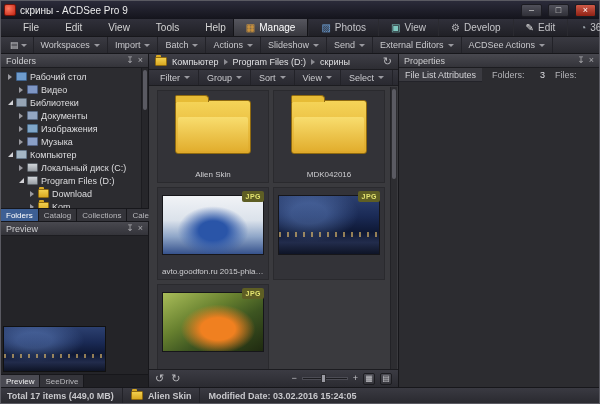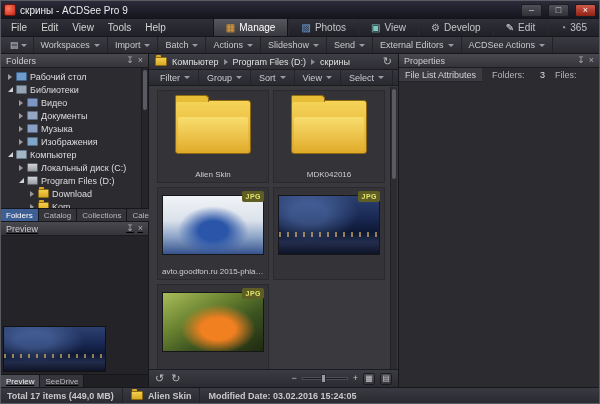--- a/index.html
+++ b/index.html
@@ -11,21 +11,21 @@
   
   .titlebar { height: 18px; background: linear-gradient(#2b2b3a, #14141c); display: flex; align-items: center; padding: 0 3px; gap: 4px; flex: none; }
   .app-icon { width: 12px; height: 12px; border-radius: 2px; background: radial-gradient(circle at 35% 35%, #ff7a60, #c22414); border: 1px solid #7a1408; flex: none; }
   .title-text { color: #ececec; font-size: 10px; flex: 1; white-space: nowrap; overflow: hidden; }
   .winbtn { width: 21px; height: 13px; display: flex; align-items: center; justify-content: center; color: #d8d8d8; font-size: 9px; line-height: 1; background: linear-gradient(#50505a, #303038); border: 1px solid #1c1c22; border-radius: 2px; margin-left: 2px; flex: none; }
   .winbtn.close { background: linear-gradient(#d05a48, #8f2114); color: #fff; }
 
   
   .menurow { height: 18px; background: linear-gradient(#30303a, #202026); display: flex; align-items: stretch; flex: none; border-bottom: 1px solid #17171b; }
   .menus { display: flex; align-items: center; padding-left: 3px; }
-  .menu-item { color: #d4d4d4; font-size: 10px; padding: 0 7px; display: flex; align-items: center; height: 100%; }
+  .menu-item { color: #d4d4d4; font-size: 10px; padding: 0 7px; display: flex; align-items: center; height: 100%; margin-left: 12px; }
   .modes { margin-left: auto; display: flex; align-items: stretch; }
   .mode-tab { display: flex; align-items: center; gap: 4px; padding: 0 12px; color: #c4c4c8; font-size: 10px; border-left: 1px solid #2a2a30; }
   .mode-tab.active { background: linear-gradient(#56565e, #38383e); color: #fff; border-left: 1px solid #141418; border-right: 1px solid #141418; }
   .mode-icon { font-size: 10px; line-height: 1; }
   .mi-manage { color: #e8a43a; } .mi-photos { color: #6fa3da; } .mi-view { color: #7fc8c0; }
   .mi-develop { color: #b4b4b8; } .mi-edit { color: #e8e8e8; } .mi-365 { color: #9aa2aa; }
 
   
   .toolbar { height: 17px; background: linear-gradient(#3a3a42, #2a2a30); border-bottom: 1px solid #17171b; display: flex; align-items: center; padding: 0 3px; flex: none; }
   .tb-leading { display: flex; align-items: center; gap: 2px; padding: 0 6px; height: 100%; border-right: 1px solid #222228; color: #c8c8cc; font-size: 9px; }
@@ -63,21 +63,21 @@
   .ico-folder-s::before { content: ""; position: absolute; top: -3px; left: 0; width: 5px; height: 2px; background: #d9a922; border-radius: 1px 1px 0 0; }
   .vscroll { position: absolute; right: 0; top: 0; bottom: 0; width: 7px; background: #26262a; border-left: 1px solid #1c1c20; }
   .vthumb { position: absolute; left: 1px; width: 4px; background: #5a5a62; border-radius: 2px; }
 
   .panel-tabs { height: 13px; flex: none; display: flex; background: #202024; border-top: 1px solid #17171b; align-items: stretch; }
   .ptab { font-size: 8px; color: #b8b8bc; padding: 0 5px; display: flex; align-items: center; background: #34343a; border-right: 1px solid #17171b; white-space: nowrap; }
   .ptab.active-blue { background: #3d5f94; color: #fff; }
   .ptab.active-lite { background: #4a4a52; color: #f0f0f0; }
 
   
-  .preview-panel { flex: 1; min-height: 0; display: flex; flex-direction: column; text-decoration: underline; }
+  .preview-panel { flex: 1; min-height: 0; display: flex; flex-direction: column; }
   .preview-content { flex: 1; background: #242428; position: relative; overflow: hidden; }
   .preview-img { position: absolute; left: 2px; bottom: 2px; width: 103px; height: 46px; border: 1px solid #111; }
 
   
   .img-city-night { background:
       repeating-linear-gradient(90deg, rgba(255,208,110,.55) 0 2px, rgba(0,0,0,0) 2px 8px) 0 68% / 100% 9% no-repeat,
       radial-gradient(ellipse at 30% 30%, rgba(120,160,230,.35) 0 18%, rgba(0,0,0,0) 50%),
       linear-gradient(180deg, #2c4070 0%, #1a2a55 35%, #0e1835 62%, #222c4c 80%, #0e1426 100%); }
   .img-car-blue { background:
       radial-gradient(ellipse at 50% 60%, #2a55a8 0 20%, rgba(0,0,0,0) 50%),
@@ -230,54 +230,54 @@
           <span class="ph-icon">×</span>
         </div>
         <div class="tree">
           <div class="tree-row lvl0">
             <span class="tw">
                 <i class="arr-c"></i>
               </span>
             <span class="ico ico-desktop"></span>
             <span>Рабочий стол</span>
           </div>
+          <div class="tree-row lvl1">
+            <span class="tw">
+                <i class="arr-c"></i>
+              </span>
+            <span class="ico ico-video"></span>
+            <span>Видео</span>
+          </div>
           <div class="tree-row lvl0">
             <span class="tw">
                 <i class="arr-e"></i>
               </span>
             <span class="ico ico-lib"></span>
             <span>Библиотеки</span>
           </div>
           <div class="tree-row lvl1">
             <span class="tw">
                 <i class="arr-c"></i>
               </span>
-            <span class="ico ico-video"></span>
-            <span>Видео</span>
-          </div>
-          <div class="tree-row lvl1">
-            <span class="tw">
-                <i class="arr-c"></i>
-              </span>
             <span class="ico ico-docs"></span>
             <span>Документы</span>
           </div>
           <div class="tree-row lvl1">
             <span class="tw">
                 <i class="arr-c"></i>
               </span>
+            <span class="ico ico-pics"></span>
+            <span>Изображения</span>
+          </div>
+          <div class="tree-row lvl1">
+            <span class="tw">
+                <i class="arr-c"></i>
+              </span>
             <span class="ico ico-music"></span>
             <span>Музыка</span>
-          </div>
-          <div class="tree-row lvl1">
-            <span class="tw">
-                <i class="arr-c"></i>
-              </span>
-            <span class="ico ico-pics"></span>
-            <span>Изображения</span>
           </div>
           <div class="tree-row lvl0">
             <span class="tw">
                 <i class="arr-e"></i>
               </span>
             <span class="ico ico-computer"></span>
             <span>Компьютер</span>
           </div>
           <div class="tree-row lvl1">
             <span class="tw">

